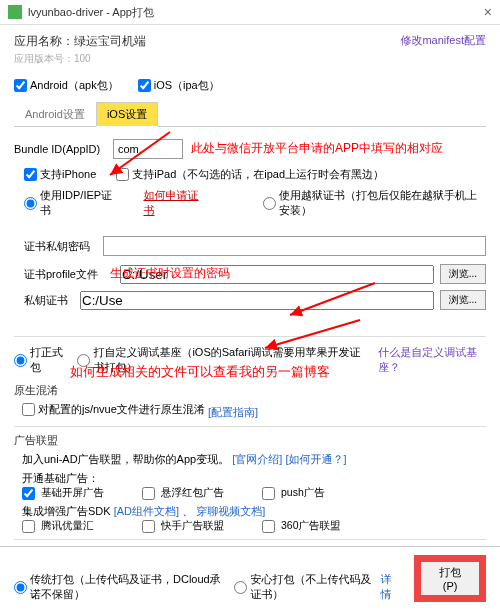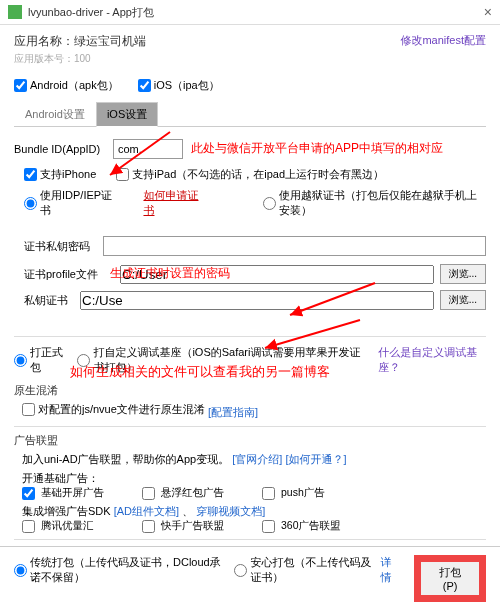--- a/index.html
+++ b/index.html
@@ -10,39 +10,39 @@
   .titlebar .close { cursor: pointer; font-size: 14px; color: #666; }
   .content { padding: 8px 14px; position: relative; }
   .app-header { display: flex; justify-content: space-between; align-items: flex-start; margin-bottom: 2px; }
   .app-name { font-size: 12px; color: #333; }
   .manifest-link { color: #6b3fbf; font-size: 11px; cursor: pointer; }
   .app-ver { font-size: 10px; color: #aaa; margin-bottom: 12px; }
   .pkg-row { margin-bottom: 8px; }
   .pkg-row label { margin-right: 16px; }
   .tabs { border-bottom: 1px solid #ccc; display: flex; margin-bottom: 10px; }
   .tab { padding: 4px 10px; font-size: 11px; cursor: pointer; border: 1px solid transparent; border-bottom: none; color: #777;}
-  .tab.active { border: 1px solid #ccc; border-bottom: 1px solid #fff; background: #a3a3a3; margin-bottom: -1px; color:#000;}
+  .tab.active { border: 1px solid #ccc; border-bottom: 1px solid #fff; background: #fde047; margin-bottom: -1px; color:#000;}
   .form-row { margin-bottom: 8px; display: flex; align-items: center; gap: 4px; position: relative;}
   .form-row .label { min-width: 95px; display: inline-block; }
   .form-row input[type="text"] { border: 1px solid #999; padding: 2px 4px; font-size: 11px; height: 20px; background:#fff;}
   .bundle-input { width: 70px; }
   .cert-row { display: flex; gap: 30px; margin: 6px 0 6px 10px; align-items: center; }
   .long-input { flex: 1; width: 340px; }
   .profile-row, .key-row { display: flex; align-items: center; gap: 6px; margin: 6px 0 6px 10px; }
   .profile-row input, .key-row input { flex: 1; }
   .browse-btn { padding: 2px 8px; background: #f0f0f0; border: 1px solid #999; font-size: 10px; cursor: pointer; height:20px;}
   .radio-row { display: flex; gap: 10px; margin: 8px 0; align-items: center; }
   .section-title { font-size: 11px; color: #333; margin: 6px 0 4px; }
   .indent { margin-left: 8px; }
   .link { color: #2266cc; cursor: pointer; }
   .link2 { color: #6b3fbf; cursor: pointer; }
   .checkbox-grid { display: flex; flex-wrap: wrap; gap: 0 0; margin-left: 8px; }
   .checkbox-grid label { width: 120px; display: inline-flex; align-items: center; gap: 3px; font-size:10.5px;}
   .divider { border-top: 1px solid #ddd; margin: 6px 0; }
-  .bottom-bar { border-top: 1px solid #ccc; padding: 8px 14px; display: flex; align-items: flex-start; gap: 8px; position: absolute; bottom: 0; left:0; right:0; background:#fff;}
+  .bottom-bar { border-top: 1px solid #ccc; padding: 8px 14px; display: flex; align-items: flex-end; gap: 8px; position: absolute; bottom: 0; left:0; right:0; background:#fff;}
   .bottom-bar .fill { flex: 1; }
   .pkg-btn { padding: 3px 14px; background: #f0f0f0; border: 7px solid #ef4444; cursor: pointer; font-size: 11px; }
   .annotation { color: #ff0000; font-size: 12px; position: absolute; pointer-events: none; font-weight: 500; z-index:5;}
   input[type="checkbox"], input[type="radio"] { margin-right: 3px; vertical-align: middle; }
   label { display: inline-flex; align-items: center; }
   .arrow-svg { position: absolute; pointer-events: none; z-index:4; }
   .support-row { display:flex; gap:20px; margin:6px 0 6px 10px;}
 </style>
 </head>
 <body>

